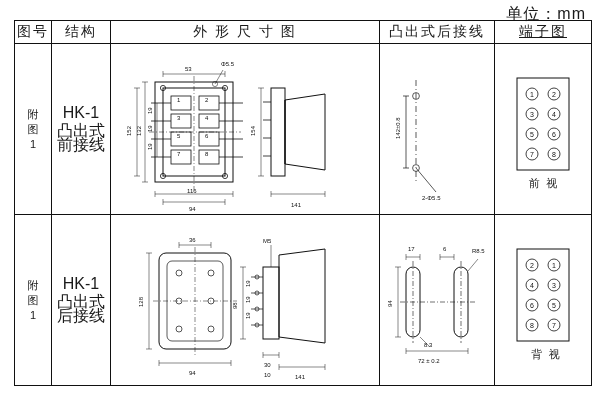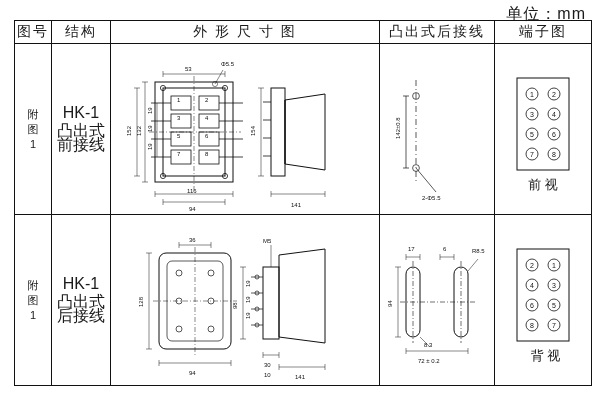--- a/index.html
+++ b/index.html
@@ -26,28 +26,28 @@
     vertical-align:middle;
     text-align:center;
     font-weight:normal;
     padding:0;
   }
   .hdr{height:22px;font-size:14px;letter-spacing:2px;}
   .col-no{width:36px;}
   .col-struct{width:58px;}
   .col-outline{width:268px;border-radius:10px;}
   .col-mount{width:114px;}
-  .col-term{width:96px;}
+  .col-term{width:96px;text-decoration:underline;}
   .rowcell{height:170px;position:relative;}
   .nolabel{font-size:11px;line-height:15px;}
   .structcell{font-size:16px;line-height:14px;text-align:left;padding-left:6px;}
   .structcell .code{display:block;margin-bottom:4px;}
   .diagram{position:relative;width:100%;height:100%;}
   svg{display:block;position:absolute;left:0;top:0;}
-  .cap{font-size:13px;}
+  .cap{font-size:11px;font-family:Liberation Mono, monospace;}
 </style>
 </head>
 <body>
 
 <div class="unit">单位：mm</div>
 
 <table class="main">
   <tbody>
       <tr>
     <th class="hdr col-no">图号</th>

